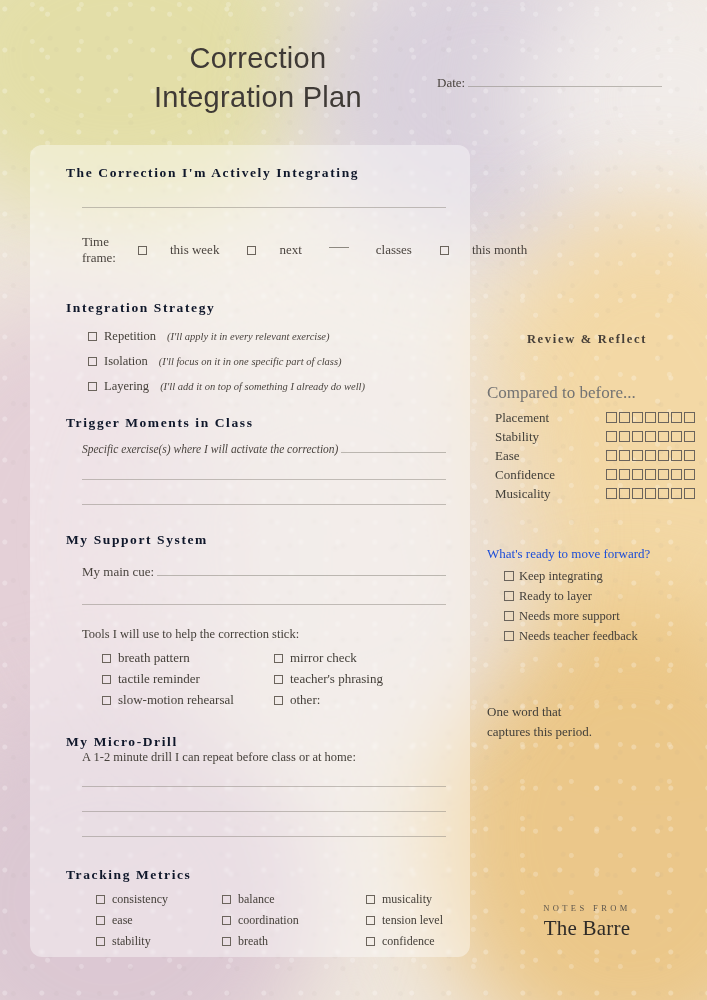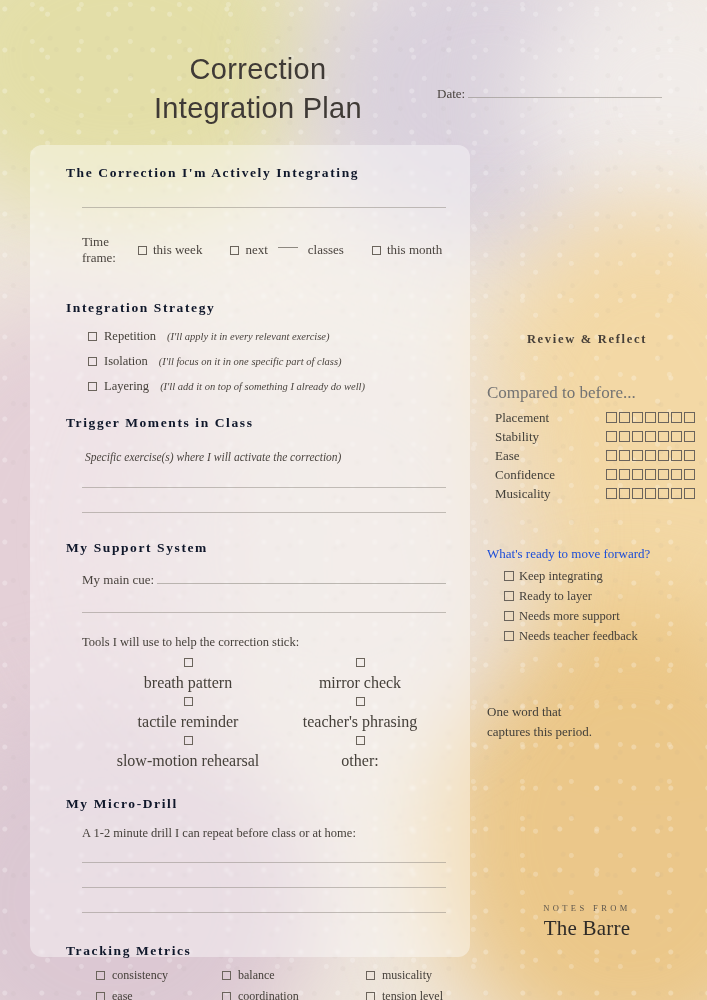--- a/index.html
+++ b/index.html
@@ -90,21 +90,21 @@
   .page {
     position: relative;
     z-index: 2;
     width: 707px;
     height: 1000px;
   }
 
   
   .header {
     position: absolute;
-    left: 0; top: 12px;
+    left: 0; top: 1px;
     width: 707px; height: 145px; padding-left: 40px;
   }
   .title {
     position: absolute;
     left: 108px; top: 38px;
     width: 300px;
     text-align: center;
     font-family: "Liberation Sans", sans-serif;
     font-weight: 300;
     font-size: 29px;
@@ -221,21 +221,21 @@
     align-items: center;
     margin-left: 16px;
     font-size: 13px;
     color: #4a443f;
     gap: 0;
   }
   .tf-label { margin-right: 22px; }
   .tf-opt {
     display: flex;
     align-items: center;
-    gap: 6px;
+    gap: 23px;
     margin-right: 28px;
     white-space: nowrap;
   }
   .tf-blank {
     display: inline-block;
     width: 20px;
     border-bottom: 1px solid #8d8880;
     margin: 0 4px;
     position: relative;
     top: -3px;
@@ -252,21 +252,21 @@
     font-size: 12.5px;
     color: #45403a;
   }
   .tools-grid {
     margin-left: 36px;
     margin-top: 8px;
     display: grid;
     grid-template-columns: 172px 1fr;
     row-gap: 5px;
   }
-  .tools-grid .chk-item { font-size: 16px; flex-direction: column; }
+  .tools-grid .chk-item { font-size: 13px; }
 
   
   .metrics-grid {
     margin-left: 30px;
     margin-top: 9px;
     display: grid;
     grid-template-columns: 126px 144px 1fr;
     row-gap: 6px;
   }
   .metrics-grid .chk-item { font-size: 12px; }
@@ -436,21 +436,21 @@
           <div class="chk-item">
             <span class="cb"></span>
             <span class="name">Layering</span>
             <span class="hint">(I'll add it on top of something I already do well)</span>
           </div>
         </div>
       </div>
 
       <div class="sec" style="margin-top:21px;">
         <div class="sec-h">Trigger Moments in Class</div>
-        <div class="field-row" style="margin-top:20px;flex-direction:column;">
+        <div class="field-row" style="margin-top:12px;">
           <span class="field-label it">Specific exercise(s) where I will activate the correction)</span>
           <span class="rule"></span>
         </div>
         <div class="rule-full" style="margin-top:24px;"></div>
         <div class="rule-full" style="margin-top:24px;"></div>
       </div>
 
       <div class="sec" style="margin-top:27px;">
         <div class="sec-h">My Support System</div>
         <div class="field-row" style="margin-top:16px;">
@@ -483,21 +483,21 @@
           </div>
           <div class="chk-item">
             <span class="cb"></span>
             <span>other:</span>
           </div>
         </div>
       </div>
 
       <div class="sec" style="margin-top:26px;">
         <div class="sec-h">My Micro-Drill</div>
-        <div class="tools-label" style="margin-top:14px;">A 1-2 minute drill I can repeat before class or at home:</div>
+        <div class="tools-label" style="">A 1-2 minute drill I can repeat before class or at home:</div>
         <div class="rule-full" style="margin-top:21px;"></div>
         <div class="rule-full" style="margin-top:24px;"></div>
         <div class="rule-full" style="margin-top:24px;"></div>
       </div>
 
       <div class="sec" style="margin-top:30px;">
         <div class="sec-h">Tracking Metrics</div>
         <div class="metrics-grid">
           <div class="chk-item">
             <span class="cb"></span>

